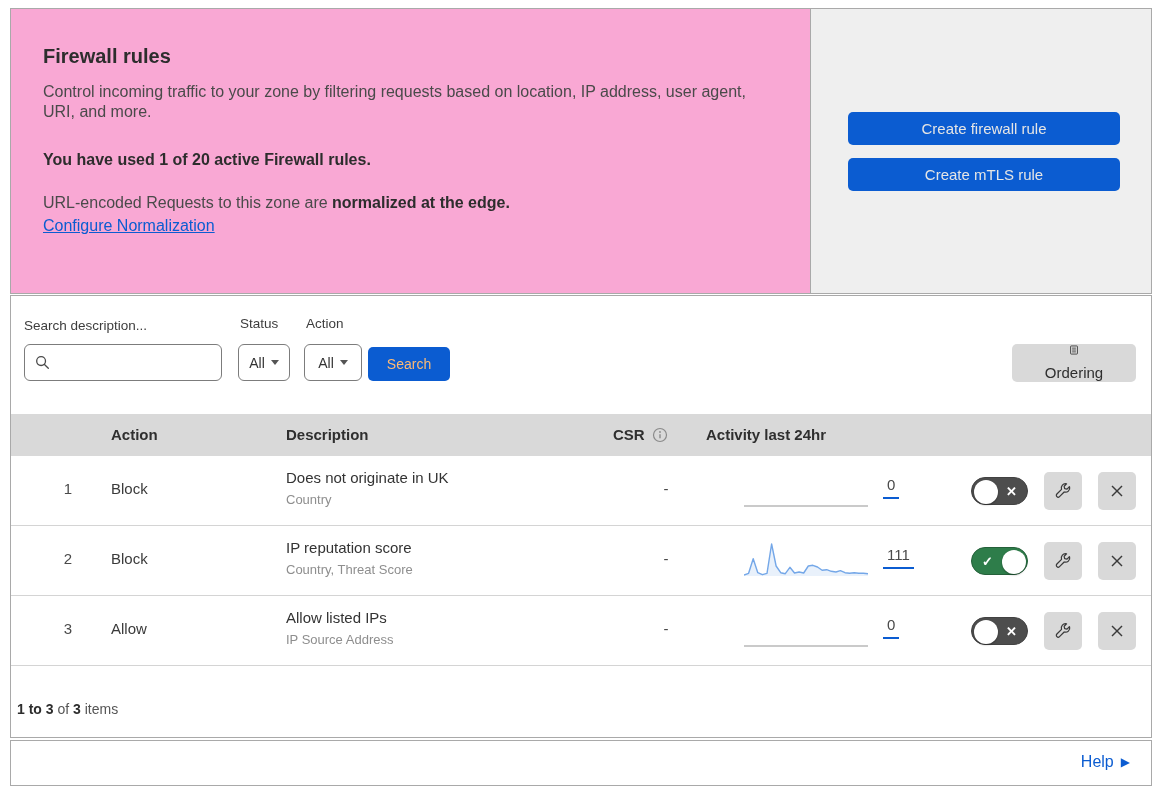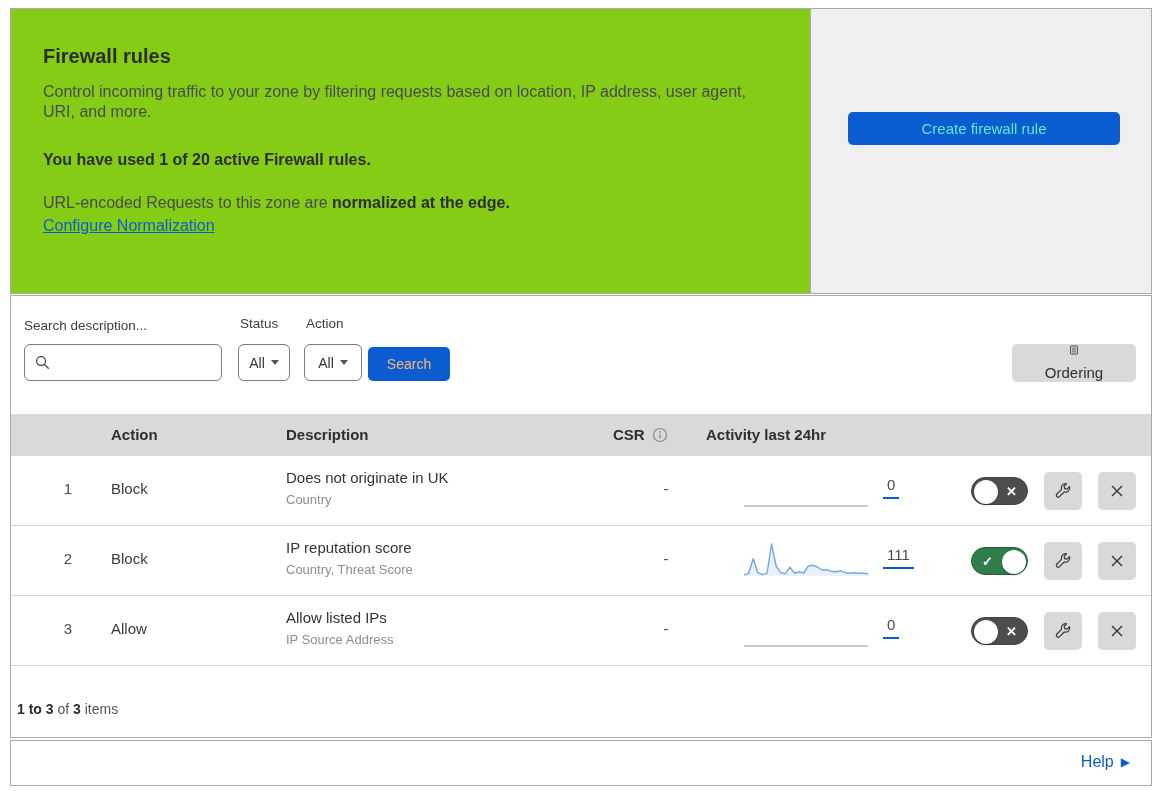--- a/index.html
+++ b/index.html
@@ -4,29 +4,29 @@
 <style>
   * { box-sizing: border-box; }
   html,body { margin:0; padding:0; }
   body {
     width:1161px; height:791px; position:relative; overflow:hidden;
     background:#ffffff; font-family:"Liberation Sans", sans-serif; color:#333;
   }
   
   .top-card { position:absolute; left:10px; top:8px; width:1142px; height:286px;
     border:1px solid #a9a9a9; display:flex; background:#fff; }
-  .top-left { width:800px; padding:36px 40px 0 32px; border-right:1px solid #a9a9a9; background:#84cc16; }
+  .top-left { width:800px; padding:36px 40px 0 32px; border-right:1px solid #a9a9a9; background:#f9a8d4; }
   .page-title { margin:0 0 14px; font-size:20px; font-weight:700; color:#2d2d2d; }
   .desc { margin:0 0 29px; font-size:16px; line-height:20px; color:#4a4a4a; max-width:724px; }
   .usage { margin:0 0 25px; font-size:16px; font-weight:700; color:#2d2d2d; }
   .norm { margin:0 0 5px; font-size:16px; color:#4a4a4a; }
   .norm b { color:#2d2d2d; }
   .config-link { font-size:16px; color:#0b5cd1; text-decoration:underline; cursor:pointer; display:inline-block; }
   .top-right { flex:1; background:#efefef; position:relative; }
-  .cta { position:absolute; left:37px; width:272px; height:33px; background:#0b5cd1; color:#5eead4;
+  .cta { position:absolute; left:37px; width:272px; height:33px; background:#0b5cd1; color:#e5e5e5;
     font-size:15px; font-family:inherit; border:none; border-radius:5px; cursor:pointer; }
   .cta.first { top:103px; } .cta.second { top:149px; }
 
   
   .main-card { position:absolute; left:10px; top:295px; width:1142px; height:443px;
     border:1px solid #a9a9a9; background:#fff; }
   .flt-label { position:absolute; font-size:13.5px; color:#3d3d3d; }
   .lbl-search { left:13px; top:22px; } .lbl-status { left:229px; top:20px; } .lbl-action { left:295px; top:20px; }
   .search-box { position:absolute; left:13px; top:48px; width:198px; height:37px;
     border:1px solid #7c7c7c; border-radius:6px; display:flex; align-items:center; padding-left:10px; background:#fff; }
@@ -85,20 +85,21 @@
 <section class="top-card">
   <div class="top-left">
     <h1 class="page-title">Firewall rules</h1>
     <p class="desc">Control incoming traffic to your zone by filtering requests based on location, IP address, user agent, URI, and more.</p>
     <p class="usage">You have used 1 of 20 active Firewall rules.</p>
     <p class="norm"><span>URL-encoded Requests to this zone are </span><b>normalized at the edge.</b></p>
     <a class="config-link" href="#">Configure Normalization</a>
   </div>
   <div class="top-right">
     <button class="cta first">Create firewall rule</button>
+    <button class="cta second">Create mTLS rule</button>
   </div>
 </section>
 
 <section class="main-card">
 
   <div class="flt-label lbl-search">Search description...</div>
   <div class="flt-label lbl-status">Status</div>
   <div class="flt-label lbl-action">Action</div>
 
   <div class="search-box">

